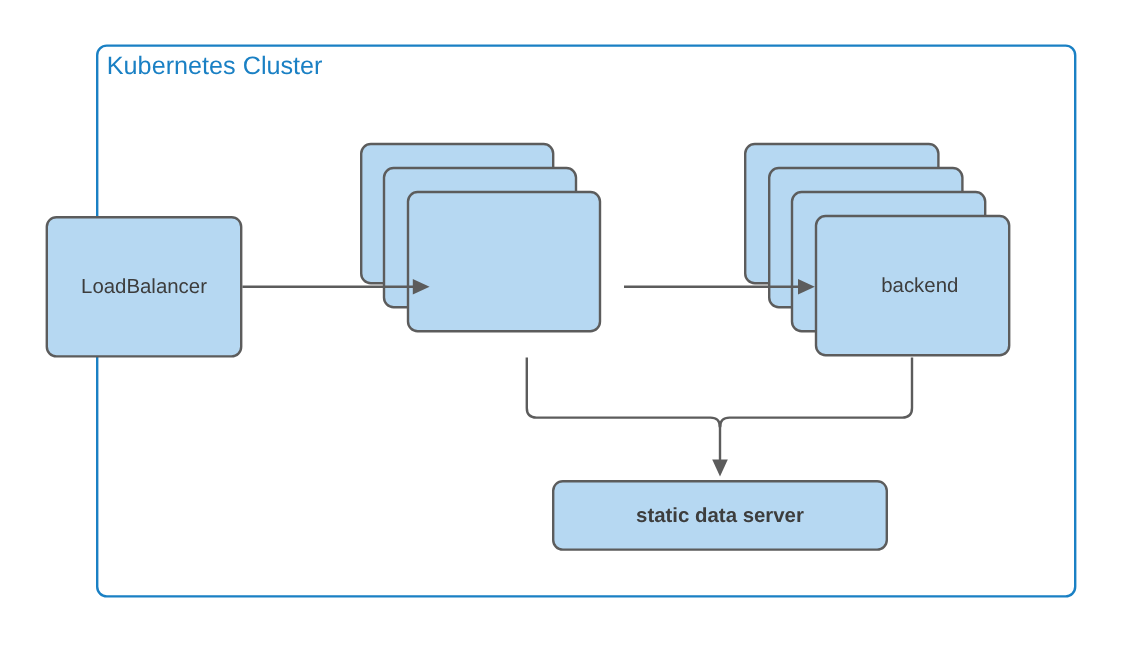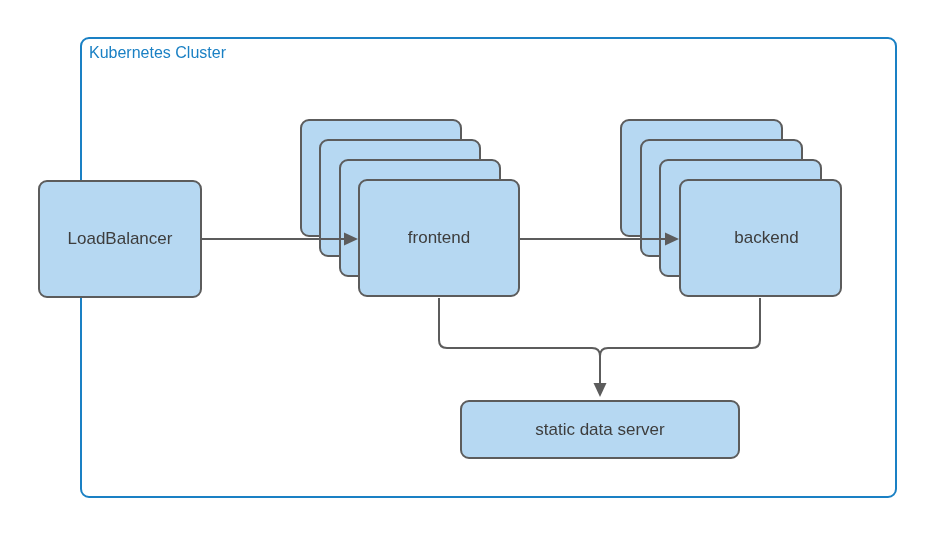--- a/index.html
+++ b/index.html
@@ -17,21 +17,21 @@
     background:var(--canvas-bg);
     font-family:"Liberation Sans", sans-serif;
   }
   .cluster{
     position:absolute;left:80px;top:37px;width:817px;height:461px;
     border:2.5px solid var(--cluster-border);border-radius:9px;
     box-sizing:border-box;background:transparent;
   }
   .cluster-label{
     position:absolute;left:7px;top:5px;
-    font-size:16px;color:var(--cluster-label-color);white-space:nowrap;
+    font-size:21px;color:var(--cluster-label-color);white-space:nowrap;
   }
   .node,.ghost{
     position:absolute;box-sizing:border-box;
     background:var(--node-fill);
     border:2px solid var(--node-border);
     border-radius:9px;
   }
   .node{
     display:flex;align-items:center;justify-content:center;
     font-size:17px;color:var(--label-color);text-align:center;
@@ -53,33 +53,30 @@
   </div>
 
   <div class="node" style="left:38px;top:180px;width:164px;height:118px;">
     <span>LoadBalancer</span>
   </div>
 
   <div class="ghost" style="left:300px;top:119px;width:162px;height:118px;"></div>
   <div class="ghost" style="left:319px;top:139px;width:162px;height:118px;"></div>
   <div class="ghost" style="left:339px;top:159px;width:162px;height:118px;"></div>
 
-  <div class="node" style="left:358px;top:179px;width:162px;height:118px;">
-    <span>frontend</span>
-  </div>
 
   <div class="ghost" style="left:620px;top:119px;width:163px;height:118px;"></div>
   <div class="ghost" style="left:640px;top:139px;width:163px;height:118px;"></div>
   <div class="ghost" style="left:659px;top:159px;width:163px;height:118px;"></div>
 
   <div class="node" style="left:679px;top:179px;width:163px;height:118px;padding-left:12px;">
     <span>backend</span>
   </div>
 
-  <div class="node" style="left:460px;top:400px;width:280px;height:59px;">
+  <div class="node" style="left:460px;top:400px;width:280px;height:59px;font-weight:bold;">
     <span>static data server</span>
   </div>
 
   <svg class="edges" viewBox="0 0 940 540">
 
     <g>
       <path d="M202 239 H 345"></path>
       <polygon points="358,239 344,232.5 344,245.5"></polygon>
     </g>
 

